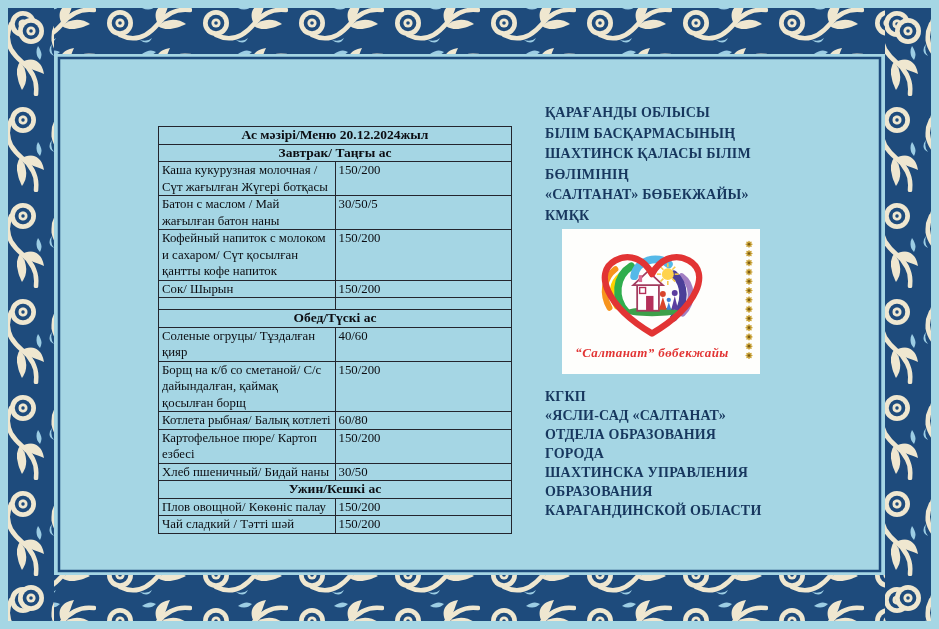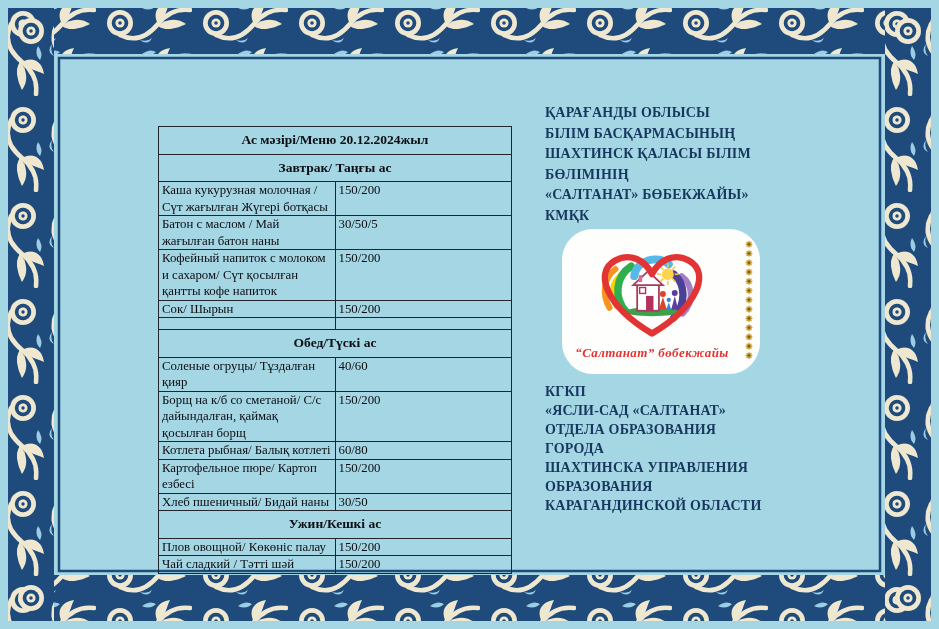--- a/index.html
+++ b/index.html
@@ -15,33 +15,33 @@
     border-collapse:collapse;table-layout:fixed;
   }
   .menu td{
     border:1.6px solid #23252d;
     font-size:12.8px;line-height:16.5px;
     padding:0 3px;color:#0c0d12;vertical-align:top;
     overflow:hidden;
   }
   .menu td.portion{width:55px;}
   .menu tr.title-row td, .menu tr.sec-row td{
-    text-align:center;font-weight:bold;font-size:13.5px;padding:5px 2px;
+    text-align:center;font-weight:bold;font-size:13.5px;padding:0 2px;
   }
   .menu tr.spacer-row td{height:11px;}
   
   .right-col{
     position:absolute;left:545px;top:103px;width:234px;
     text-align:left;color:#17375e;font-weight:bold;
   }
   .org-top{font-size:14px;line-height:20.5px;letter-spacing:.2px;}
-  .org-bottom{margin-top:8px;font-size:14px;line-height:19px;letter-spacing:.2px;}
+  .org-bottom{margin-top:13px;font-size:14px;line-height:19px;letter-spacing:.2px;}
   .logo-box{
     margin:3px 0 0 17px;width:198px;height:145px;background:#fefefc;
-    display:flex;box-sizing:border-box;padding:2px;border-radius:31px;
+    display:flex;box-sizing:border-box;padding:2px;
   }
   .logo-left{flex:1;display:flex;flex-direction:column;align-items:center;}
   .logo-caption{
     font-size:13px;font-weight:bold;font-style:italic;
     color:#e23434;letter-spacing:.4px;line-height:16px;
   }
 </style>
 </head>
 <body>
 

